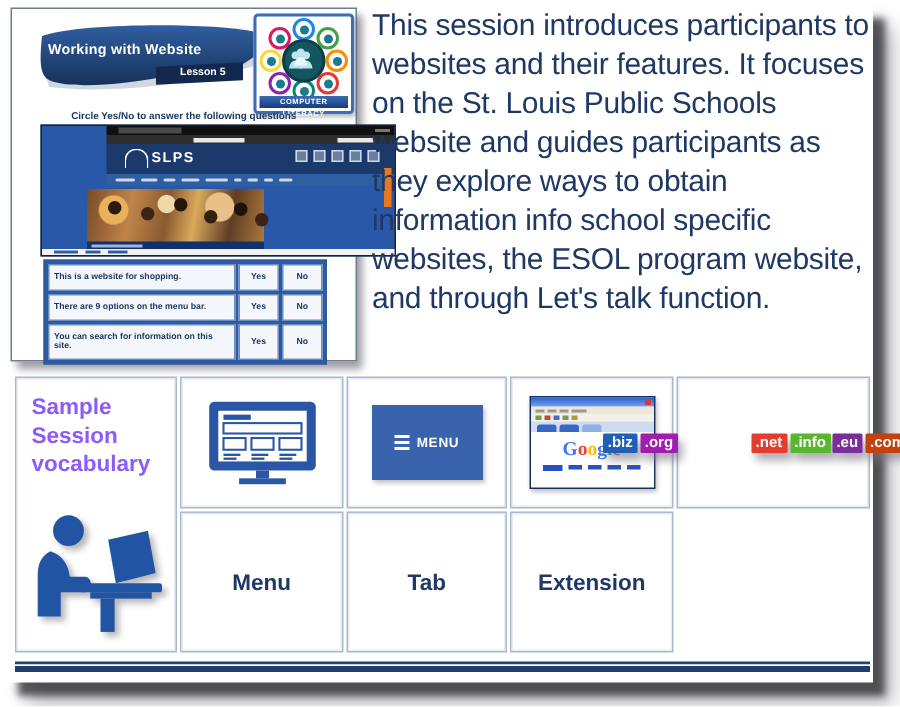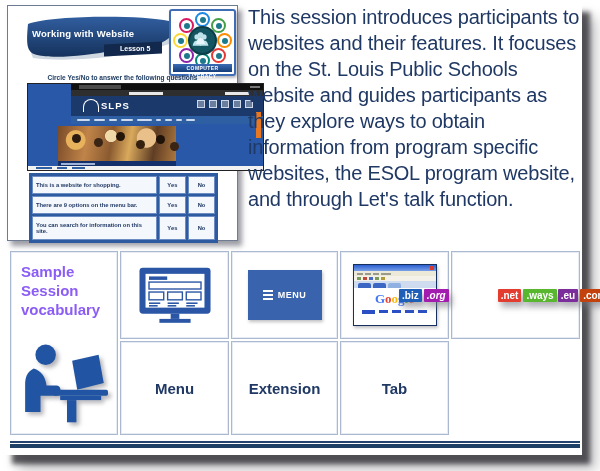--- a/index.html
+++ b/index.html
@@ -119,21 +119,21 @@
   .gl0,.gl3{color:#4274f4;} .gl1,.gl5{color:#ea4335;} .gl2{color:#fbbc05;} .gl4{color:#34a853;}
   .mb-links{display:flex;gap:4px;justify-content:center;margin-top:3px;}
   .mb-links i{width:9px;height:2.5px;background:#2a4fc4;}
   .mb-links i.btn{width:13px;background:#2a4fc4;height:4px;}
 
   
   .ext-stack{display:flex;flex-direction:row;align-items:center;gap:1px;
              filter:drop-shadow(3px 5px 3px rgba(120,120,130,.6));}
   .ext-row{display:flex;gap:2px;}
   .tag{color:#fff;font-size:10px;font-weight:bold;padding:0 3px;line-height:13px;border-radius:1px;}
-  .tag-biz{background:#1f5fb8;} .tag-org{background:#a21caf;font-style:italic;} .tag-net{background:#e23d2e;margin-left:48px;}
+  .tag-biz{background:#1f5fb8;} .tag-org{background:#a21caf;} .tag-net{background:#e23d2e;margin-left:48px;}
   .tag-info{background:#58b72e;} .tag-eu{background:#7b2d9b;} .tag-com{background:#c2410c;}
   .tag-de{background:#3b82f6;}
 
   
   .divider{position:absolute;left:6px;top:438px;width:570px;}
   .divider .thin{height:1.5px;background:#24446e;}
   .divider .gap{height:1.5px;background:#fff;}
   .divider .thick{height:4px;background:#1e3f66;}
 </style>
 </head>
@@ -259,21 +259,21 @@
         </tr>
         <tr>
           <td class="q">You can search for information on this site.</td>
           <td class="yn">Yes</td>
           <td class="yn">No</td>
         </tr>
       </tbody>
         </table>
     </div>
 
-    <div class="description">This session introduces participants to websites and their features. It focuses on the St. Louis Public Schools website and guides participants as they explore ways to obtain information from program specific websites, the ESOL program website, and through Let's talk function.</div>
+    <div class="description">This session introduces participants to websites and their features. It focuses on the St. Louis Public Schools website and guides participants as they explore ways to obtain information info school specific websites, the ESOL program website, and through Let's talk function.</div>
 
     <div class="vocab-grid">
 
       <div class="cell vocab-head-cell">
         <div class="vocab-heading">Sample Session vocabulary</div>
         <div class="person-wrap">
           <svg viewBox="0 0 112 96" width="96" height="82">
             <g fill="#2155a3">
               <circle cx="31" cy="15" r="12"></circle>
               <path d="M17,31 C9,35 7,42 7,50 L7,82 L25,82 L25,63 L44,63 C50,63 50,51 44,51 L32,51 C31,41 26,34 17,31 Z"></path>
@@ -358,33 +358,33 @@
       </div>
 
       <div class="cell icon-cell">
         <div class="ext-stack">
           <div class="ext-row">
             <span class="tag tag-biz">.biz</span>
             <span class="tag tag-org">.org</span>
           </div>
           <div class="ext-row">
             <span class="tag tag-net">.net</span>
-            <span class="tag tag-info">.ways</span>
+            <span class="tag tag-info">.info</span>
           </div>
           <div class="ext-row">
             <span class="tag tag-eu">.eu</span>
             <span class="tag tag-com">.com</span>
             <span class="tag tag-de">.de</span>
           </div>
         </div>
       </div>
 
       <div class="cell label-cell">Menu</div>
+      <div class="cell label-cell">Tab</div>
       <div class="cell label-cell">Extension</div>
-      <div class="cell label-cell">Tab</div>
     </div>
 
     <div class="divider">
       <div class="thin"></div>
         <div class="gap"></div>
         <div class="thick"></div>
     </div>
 
   </div>
 </div>

